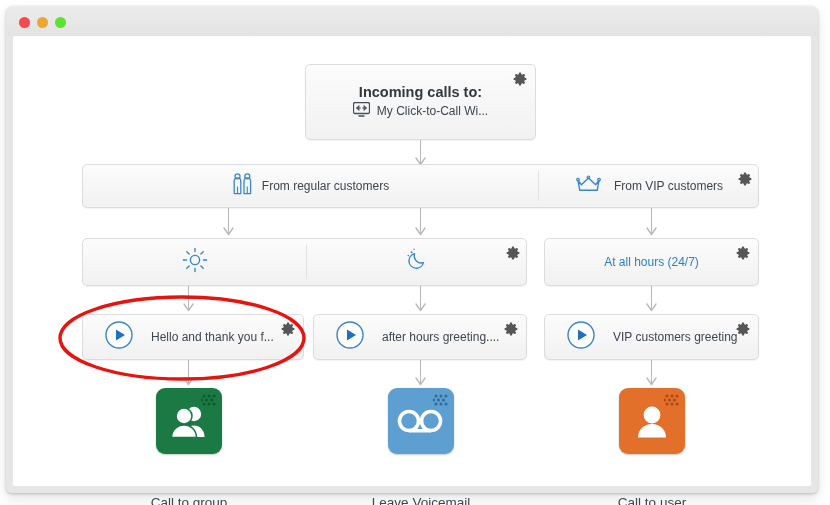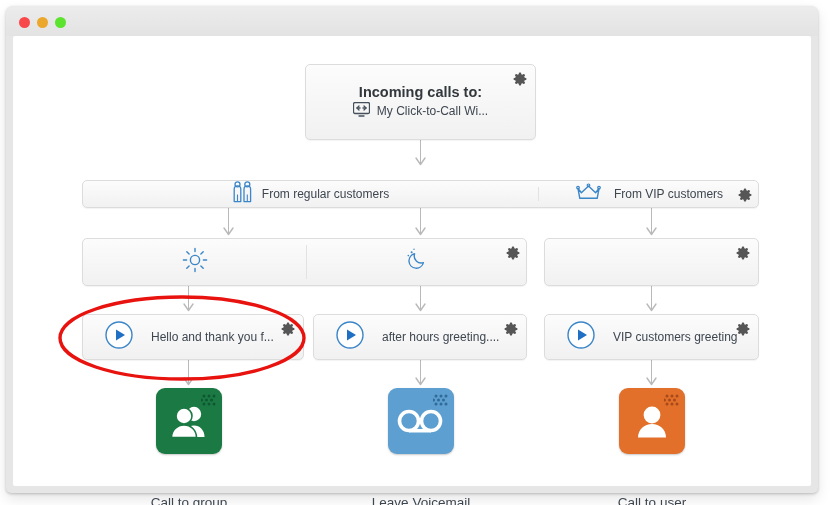--- a/index.html
+++ b/index.html
@@ -208,21 +208,21 @@
         </span>
       </div>
       <span class="gear">
         <svg width="14" height="14" viewBox="0 0 14 14">
           <path fill="#565656" d="M7 4.6A2.4 2.4 0 1 0 7 9.4 2.4 2.4 0 0 0 7 4.6zm0 3.7A1.3 1.3 0 1 1 7 5.7a1.3 1.3 0 0 1 0 2.6z"></path>
           <path fill="#565656" d="M13 5.9l-1.3-.2a4.9 4.9 0 0 0-.5-1.2l.8-1a.5.5 0 0 0 0-.6l-.9-.9a.5.5 0 0 0-.6 0l-1 .8a4.9 4.9 0 0 0-1.2-.5L8.1 1a.5.5 0 0 0-.5-.4H6.4A.5.5 0 0 0 5.9 1l-.2 1.3a4.9 4.9 0 0 0-1.2.5l-1-.8a.5.5 0 0 0-.6 0l-.9.9a.5.5 0 0 0 0 .6l.8 1a4.9 4.9 0 0 0-.5 1.2L1 5.9a.5.5 0 0 0-.4.5v1.2a.5.5 0 0 0 .4.5l1.3.2c.1.4.3.8.5 1.2l-.8 1a.5.5 0 0 0 0 .6l.9.9a.5.5 0 0 0 .6 0l1-.8c.4.2.8.4 1.2.5l.2 1.3a.5.5 0 0 0 .5.4h1.2a.5.5 0 0 0 .5-.4l.2-1.3c.4-.1.8-.3 1.2-.5l1 .8a.5.5 0 0 0 .6 0l.9-.9a.5.5 0 0 0 0-.6l-.8-1c.2-.4.4-.8.5-1.2l1.3-.2a.5.5 0 0 0 .4-.5V6.4a.5.5 0 0 0-.4-.5z"></path>
         </svg>
       </span>
     </div>
 
-    <div class="node" style="left:69px; top:144px; width:677px; height:28px;">
+    <div class="node" style="left:69px; top:128px; width:677px; height:44px;">
       <div class="split" style="left:455px;"></div>
 
       <div style="position:absolute;left:0;top:0;width:455px;height:100%;display:flex;align-items:center;justify-content:center;gap:9px;">
         <span>
           <svg width="21" height="22" viewBox="0 0 21 22">
             <circle cx="5.5" cy="3.3" r="2.5" fill="none" stroke="#3b86c8" stroke-width="1.3"></circle>
             <path d="M2.2 8.2a3.3 3.3 0 0 1 6.6 0v12.4H2.2z" fill="none" stroke="#3b86c8" stroke-width="1.3" stroke-linejoin="round"></path>
             <path d="M5.5 13.5v7" stroke="#3b86c8" stroke-width="1.1"></path>
             <circle cx="15.3" cy="3.3" r="2.5" fill="none" stroke="#3b86c8" stroke-width="1.3"></circle>
             <path d="M12 8.2a3.3 3.3 0 0 1 6.6 0v12.4H12z" fill="none" stroke="#3b86c8" stroke-width="1.3" stroke-linejoin="round"></path>
@@ -280,20 +280,21 @@
         <span class="gear">
           <svg width="14" height="14" viewBox="0 0 14 14">
             <path fill="#565656" d="M7 4.6A2.4 2.4 0 1 0 7 9.4 2.4 2.4 0 0 0 7 4.6zm0 3.7A1.3 1.3 0 1 1 7 5.7a1.3 1.3 0 0 1 0 2.6z"></path>
             <path fill="#565656" d="M13 5.9l-1.3-.2a4.9 4.9 0 0 0-.5-1.2l.8-1a.5.5 0 0 0 0-.6l-.9-.9a.5.5 0 0 0-.6 0l-1 .8a4.9 4.9 0 0 0-1.2-.5L8.1 1a.5.5 0 0 0-.5-.4H6.4A.5.5 0 0 0 5.9 1l-.2 1.3a4.9 4.9 0 0 0-1.2.5l-1-.8a.5.5 0 0 0-.6 0l-.9.9a.5.5 0 0 0 0 .6l.8 1a4.9 4.9 0 0 0-.5 1.2L1 5.9a.5.5 0 0 0-.4.5v1.2a.5.5 0 0 0 .4.5l1.3.2c.1.4.3.8.5 1.2l-.8 1a.5.5 0 0 0 0 .6l.9.9a.5.5 0 0 0 .6 0l1-.8c.4.2.8.4 1.2.5l.2 1.3a.5.5 0 0 0 .5.4h1.2a.5.5 0 0 0 .5-.4l.2-1.3c.4-.1.8-.3 1.2-.5l1 .8a.5.5 0 0 0 .6 0l.9-.9a.5.5 0 0 0 0-.6l-.8-1c.2-.4.4-.8.5-1.2l1.3-.2a.5.5 0 0 0 .4-.5V6.4a.5.5 0 0 0-.4-.5z"></path>
           </svg>
         </span>
       </div>
     </div>
 
     <div class="node" style="left:531px; top:202px; width:215px; height:48px;">
+      <span class="nodelabel blue">At all hours (24/7)</span>
       <span class="gear">
         <svg width="14" height="14" viewBox="0 0 14 14">
           <path fill="#565656" d="M7 4.6A2.4 2.4 0 1 0 7 9.4 2.4 2.4 0 0 0 7 4.6zm0 3.7A1.3 1.3 0 1 1 7 5.7a1.3 1.3 0 0 1 0 2.6z"></path>
           <path fill="#565656" d="M13 5.9l-1.3-.2a4.9 4.9 0 0 0-.5-1.2l.8-1a.5.5 0 0 0 0-.6l-.9-.9a.5.5 0 0 0-.6 0l-1 .8a4.9 4.9 0 0 0-1.2-.5L8.1 1a.5.5 0 0 0-.5-.4H6.4A.5.5 0 0 0 5.9 1l-.2 1.3a4.9 4.9 0 0 0-1.2.5l-1-.8a.5.5 0 0 0-.6 0l-.9.9a.5.5 0 0 0 0 .6l.8 1a4.9 4.9 0 0 0-.5 1.2L1 5.9a.5.5 0 0 0-.4.5v1.2a.5.5 0 0 0 .4.5l1.3.2c.1.4.3.8.5 1.2l-.8 1a.5.5 0 0 0 0 .6l.9.9a.5.5 0 0 0 .6 0l1-.8c.4.2.8.4 1.2.5l.2 1.3a.5.5 0 0 0 .5.4h1.2a.5.5 0 0 0 .5-.4l.2-1.3c.4-.1.8-.3 1.2-.5l1 .8a.5.5 0 0 0 .6 0l.9-.9a.5.5 0 0 0 0-.6l-.8-1c.2-.4.4-.8.5-1.2l1.3-.2a.5.5 0 0 0 .4-.5V6.4a.5.5 0 0 0-.4-.5z"></path>
         </svg>
       </span>
     </div>
 
     <div class="node" style="left:69px; top:278px; width:222px; height:46px;">
       <div class="inner" style="justify-content:flex-start;padding-left:22px;gap:18px;align-items:center;">

